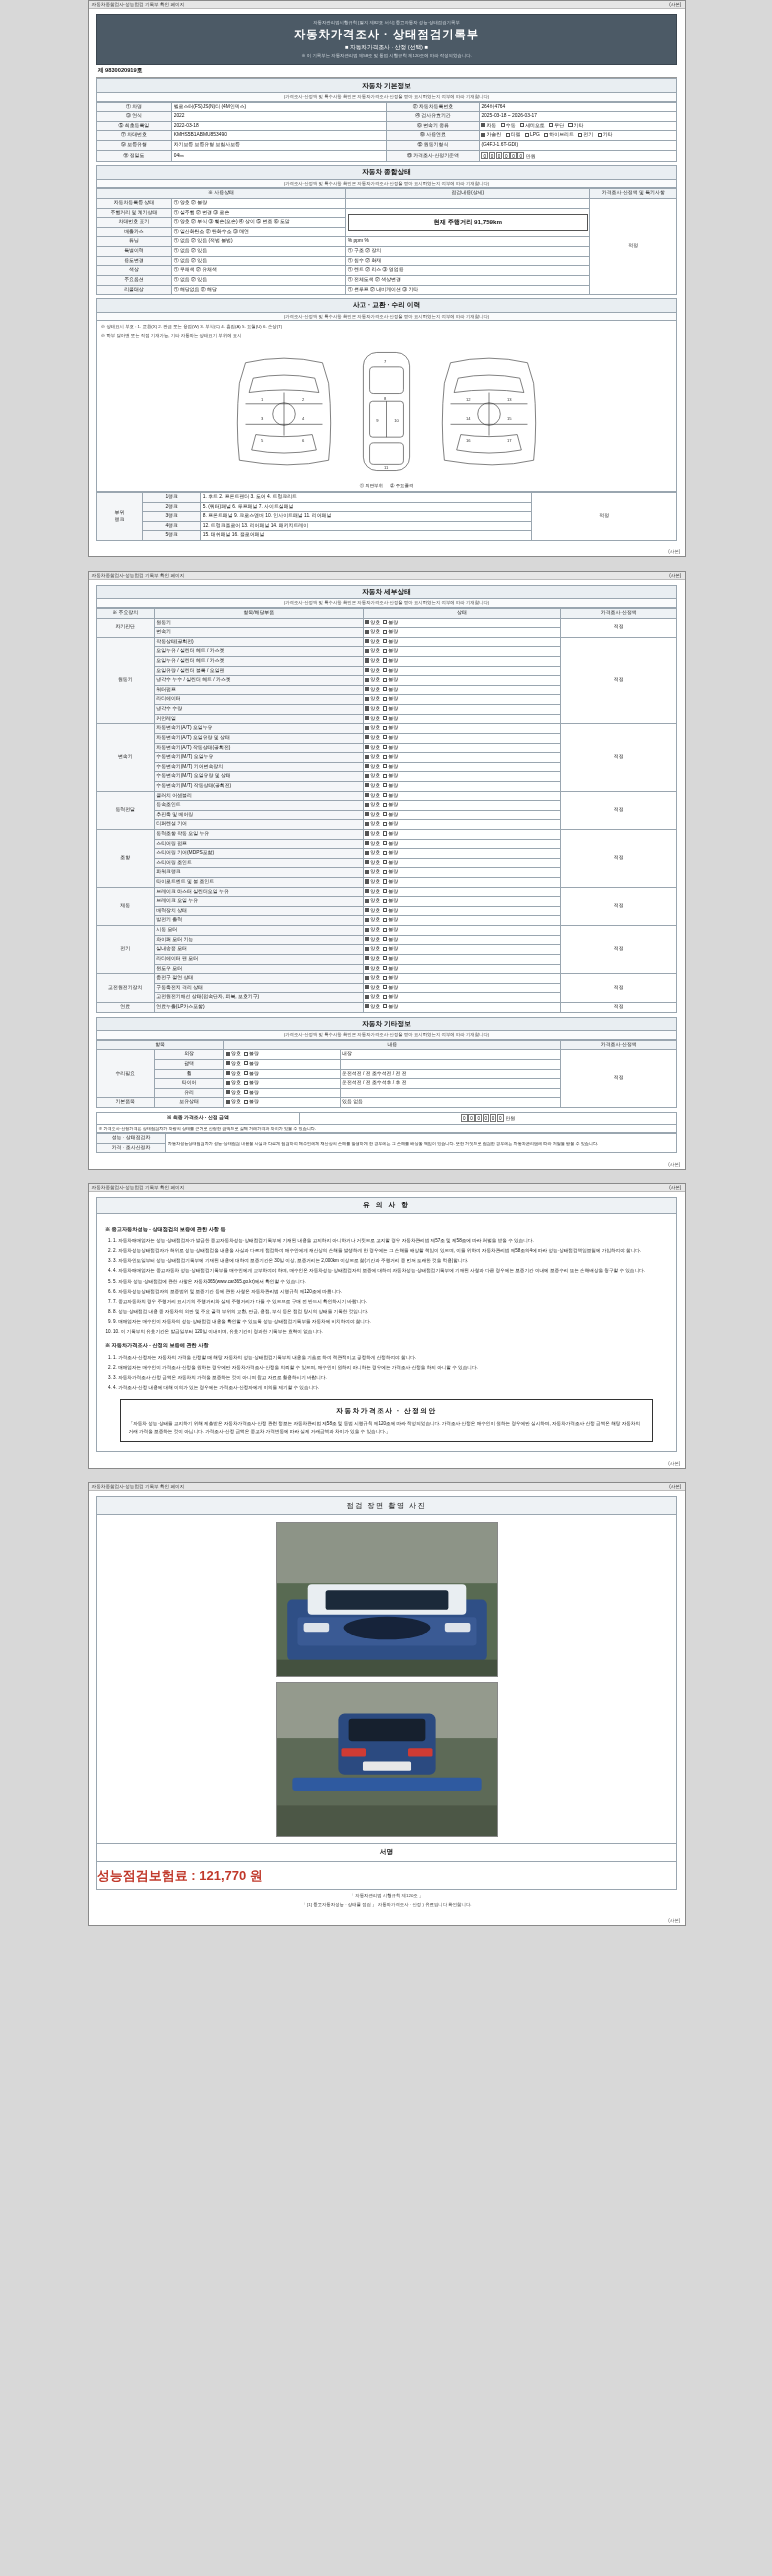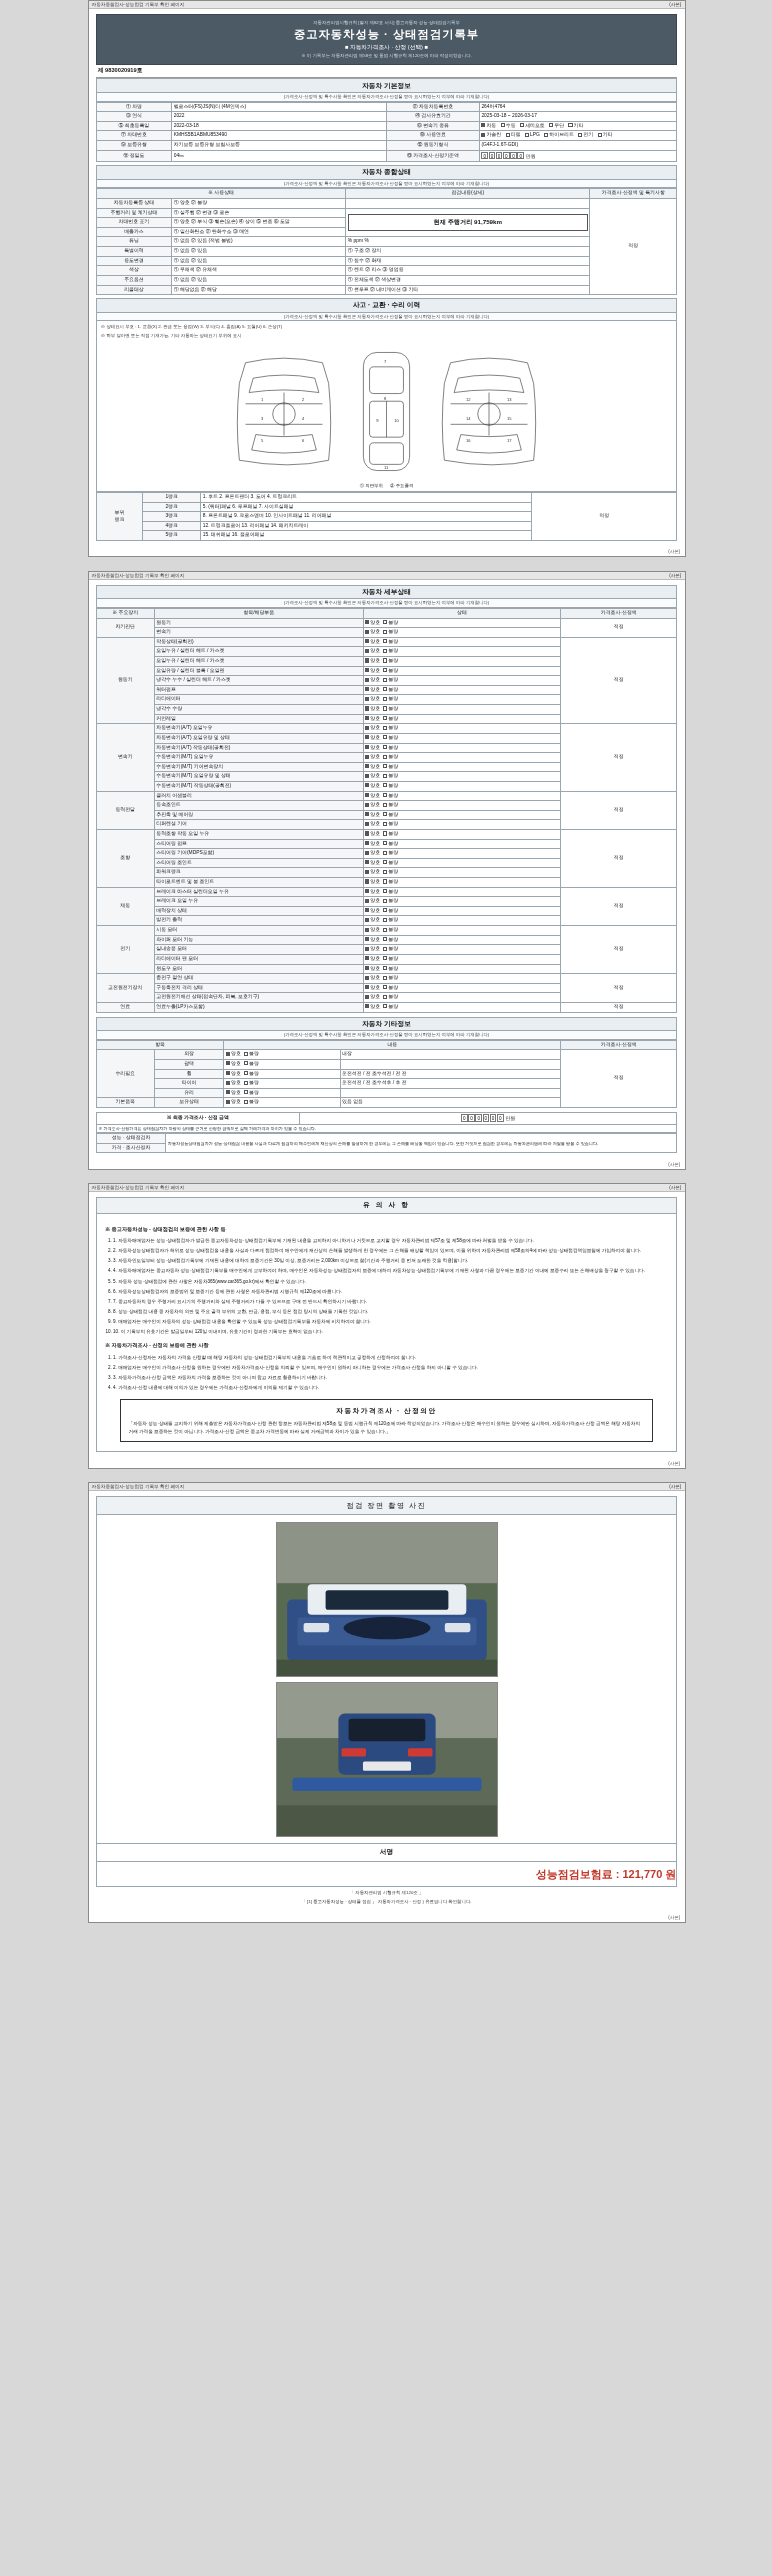--- a/index.html
+++ b/index.html
@@ -138,22 +138,22 @@
   .sign-band {
     border:0.5px solid #9aa6b0;
     text-align:center;
     font-size:6.7px;
     padding:4.1px 0;
     font-weight:bold;
   }
   .fee-band {
     border:0.5px solid #9aa6b0;
     border-top:none;
-    text-align:right;
-    font-size:11px;
+    text-align:left;
+    font-size:13px;
     font-weight:bold;
     color:#c0392b;
     padding:4.6px 0;
   }
   .fee-note { text-align:center; font-size:4.4px; color:#333; padding:1.5px 0 1px 0; line-height:1.6;}
   .notice-title {
     text-align:center;
     font-weight:bold;
     font-size:6.7px;
     border:0.5px solid #9aa6b0;
@@ -182,21 +182,21 @@
 
 <div class="page">
   <div class="topbar">
     <span>자동차종합검사·성능점검 기록부 확인 페이지</span>
     <span>(사본)</span>
   </div>
   <div class="page-inner">
 
     <div class="doc-header">
       <div class="sub2">자동차관리법시행규칙 [별지 제82호 서식] 중고자동차 성능·상태점검기록부</div>
-      <h1>중고자동차성능 · 상태점검기록부</h1>
+      <h1>자동차가격조사 · 상태점검기록부</h1>
       <div class="sub1">■ 자동차가격조사 · 산정 (선택) ■</div>
       <div class="sub2">※ 이 기록부는 자동차관리법 제58조 및 동법 시행규칙 제120조에 따라 작성되었습니다.</div>
     </div>
 
     <div class="doc-no">
       <span>제</span>
       <span>9830020919호</span>
     </div>
 
     <div class="sec-title">자동차 기본정보</div>

